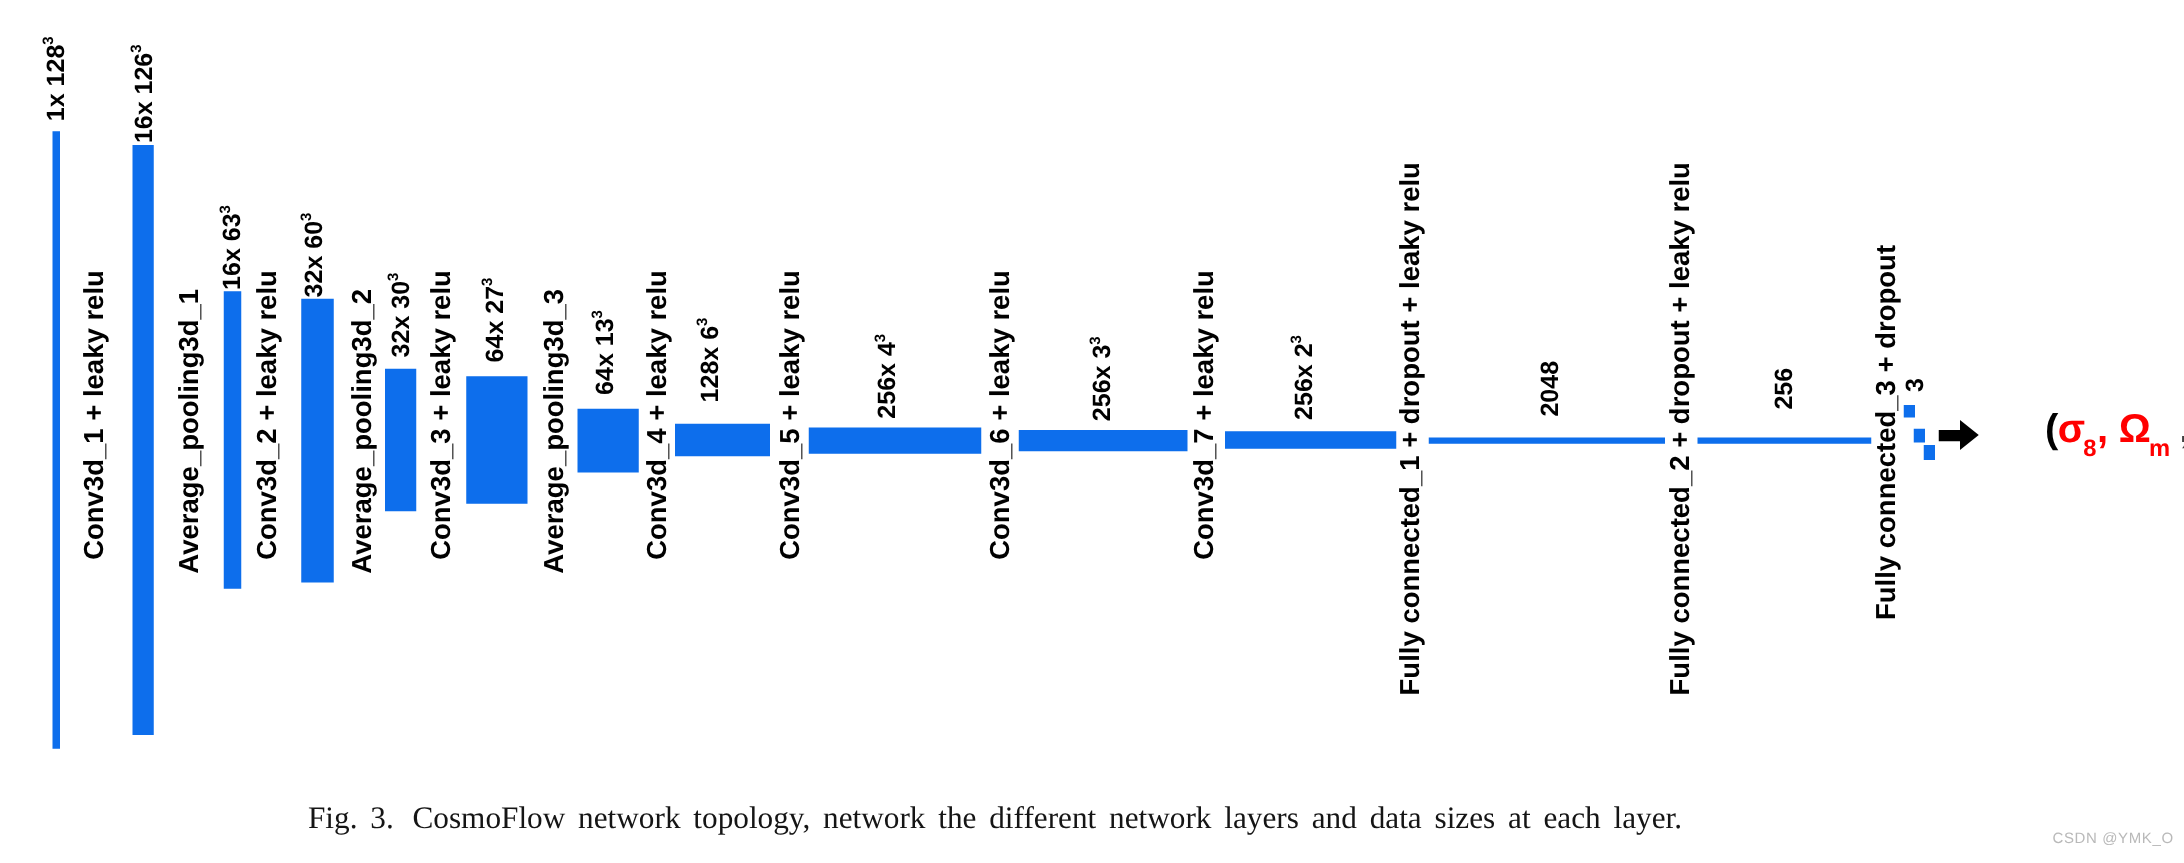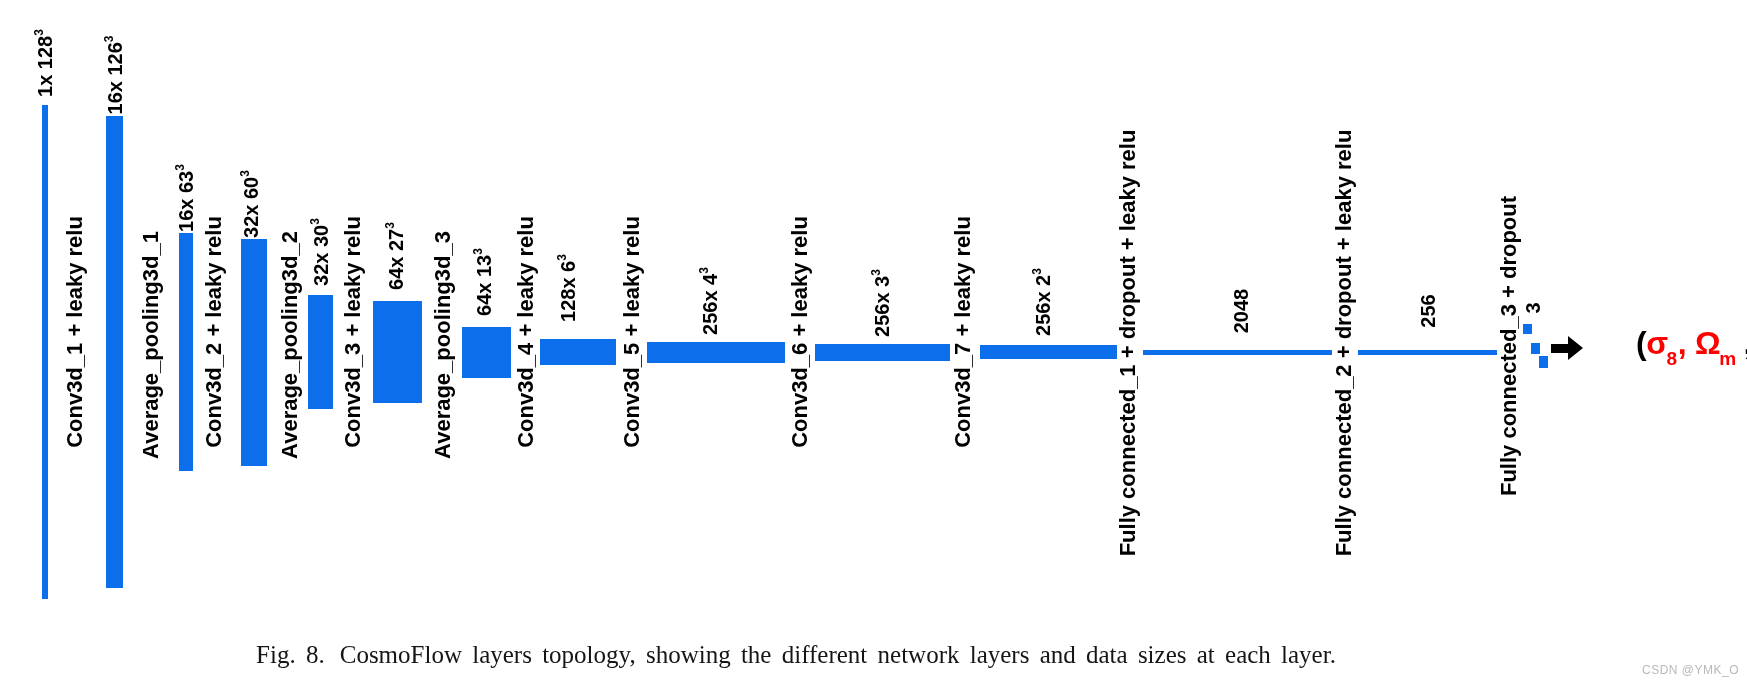--- a/index.html
+++ b/index.html
@@ -66,21 +66,21 @@
 <div id="diagram">
 
   <div class="arrow">
     <span class="shaft"></span>
     <span class="head"></span>
   </div>
 
   <div class="output"><span class="blk">(</span><span class="red">σ</span><sub class="red">8</sub><span class="red sp1">,</span><span class="red">Ω</span><sub class="red">m</sub><span class="blk comma2">,</span><span class="red">N</span><span class="blk">)</span></div>
 
   <div class="caption">
-    <span class="cap-prefix">Fig. 8.</span><span>CosmoFlow layers topology, showing the different network layers and data sizes at each layer.</span>
+    <span class="cap-prefix">Fig. 3.</span><span>CosmoFlow network topology, network the different network layers and data sizes at each layer.</span>
   </div>
 
   <div class="watermark">CSDN @YMK_O</div>
 <div class="bar" style="left: 42px; width: 6px; top: 105px; height: 494px;"></div>
     <div class="size-label" style="left: 45px; top: 63px;"><span>1x 128</span><sup>3</sup></div>
     <div class="layer-label" style="left: 75px; top: 332px;"><span>Conv3d_1 + leaky relu</span></div>
     <div class="bar" style="left: 106px; width: 17px; top: 116px; height: 472px;"></div>
     <div class="size-label" style="left: 114.5px; top: 74.5px;"><span>16x 126</span><sup>3</sup></div>
     <div class="layer-label" style="left: 151px; top: 345px;"><span>Average_pooling3d_1</span></div>
     <div class="bar" style="left: 179px; width: 14px; top: 233px; height: 238px;"></div>

